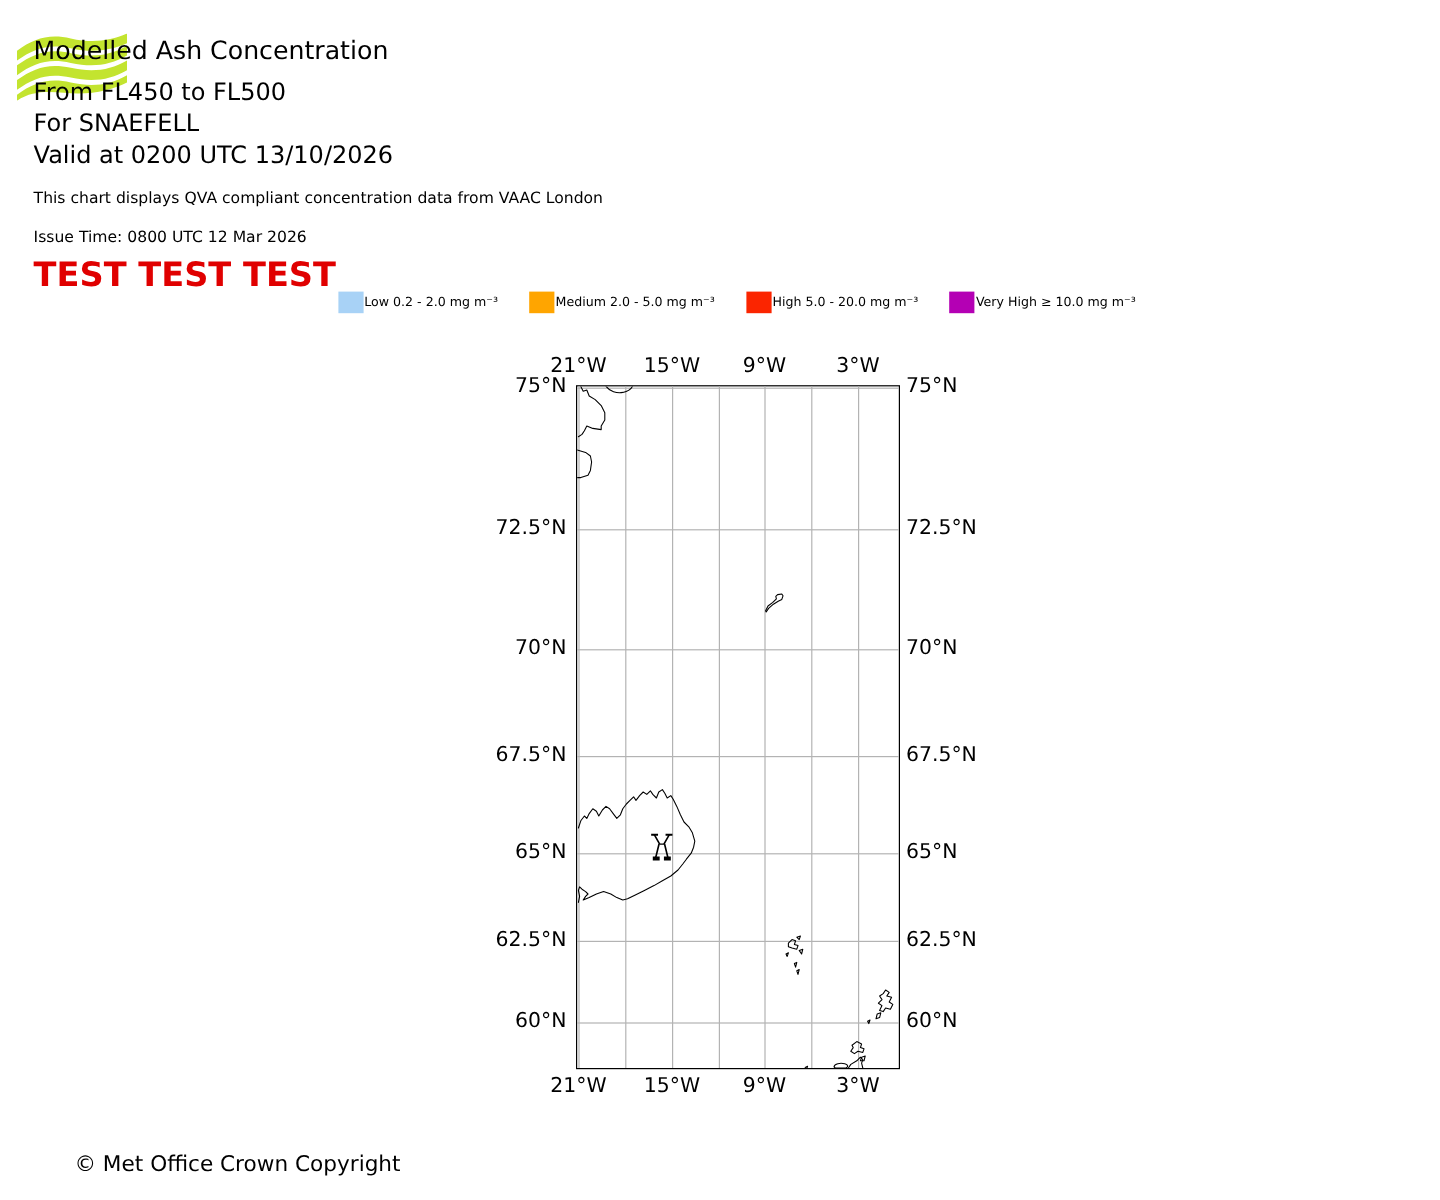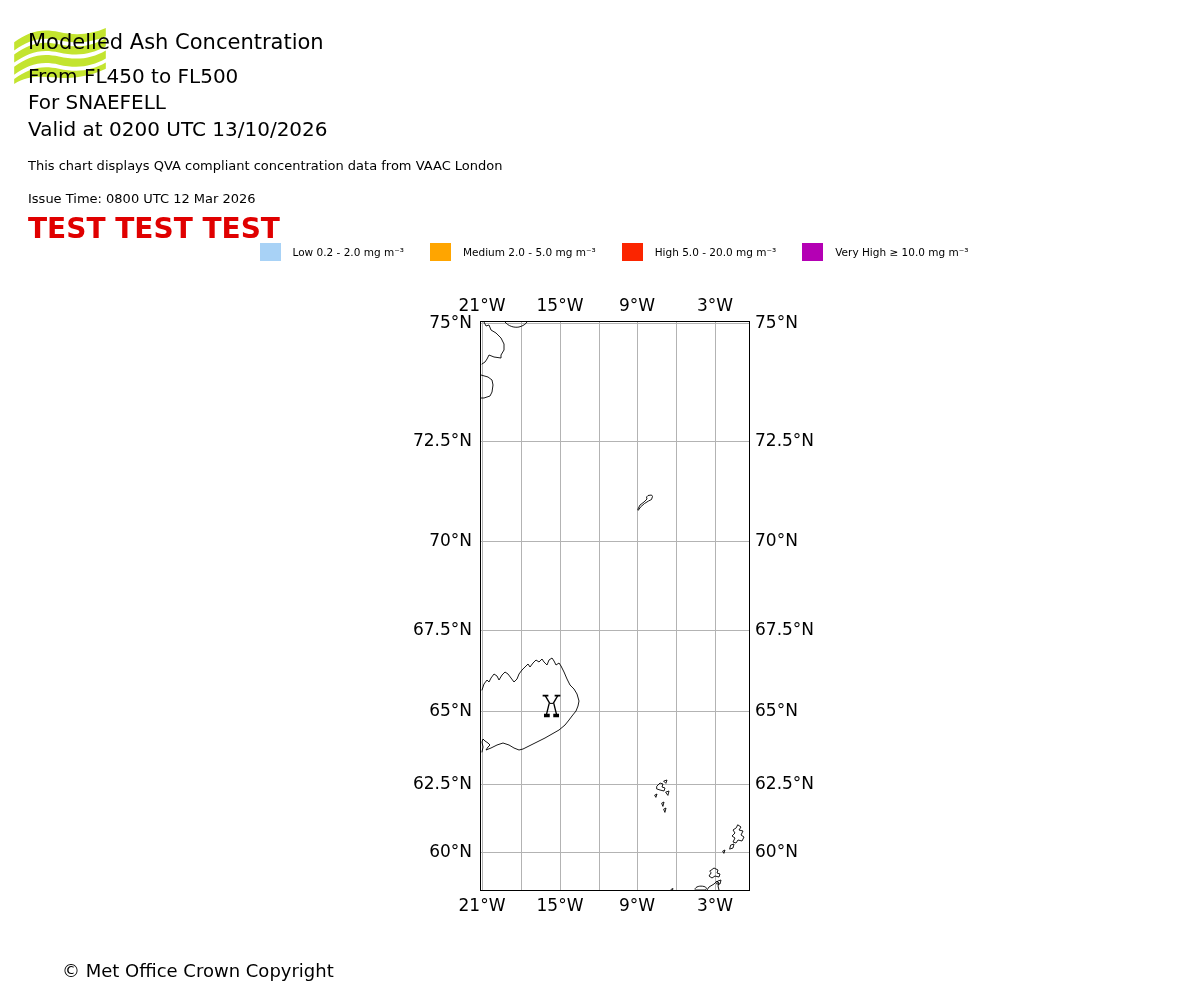--- a/index.html
+++ b/index.html
@@ -6,21 +6,21 @@
   body{width:1200px;height:1000px;position:relative;font-family:"DejaVu Sans","Liberation Sans",sans-serif;color:#000;overflow:hidden;}
   .abs{position:absolute;}
   .ctr{left:28px;width:1172px;text-align:left;white-space:nowrap;}
   .title{top:30px;font-size:21px;}
   .sub{font-size:20px;}
   .sub1{top:64px;} .sub2{top:90px;} .sub3{top:117px;}
   .info{top:158px;font-size:13px;}
   .issue{top:191px;font-size:13px;}
   .testbanner{top:212px;font-size:28px;font-weight:bold;}
   .legend{top:243px;left:28px;width:1172px;display:flex;justify-content:center;align-items:center;gap:26px;}
-  .legend-item{display:flex;align-items:center;gap:12px;}
+  .legend-item{display:flex;align-items:center;gap:1px;}
   .swatch{width:21px;height:18px;display:inline-block;}
   .legend-label{font-size:10.5px;white-space:nowrap;}
   .map{left:480px;top:321px;width:268px;height:568px;border:1.5px solid #000;}
   .vline{position:absolute;top:0;bottom:0;width:1px;}
   .hline{position:absolute;left:0;right:0;height:1px;}
   .ticklab{position:absolute;font-size:17px;white-space:nowrap;}
   .lab-left{width:95px;text-align:right;left:-104px;}
   .lab-right{left:calc(100% + 6px);}
   .lab-top{width:80px;text-align:center;bottom:calc(100% + 7px);}
   .lab-bot{width:80px;text-align:center;top:calc(100% + 5px);}

